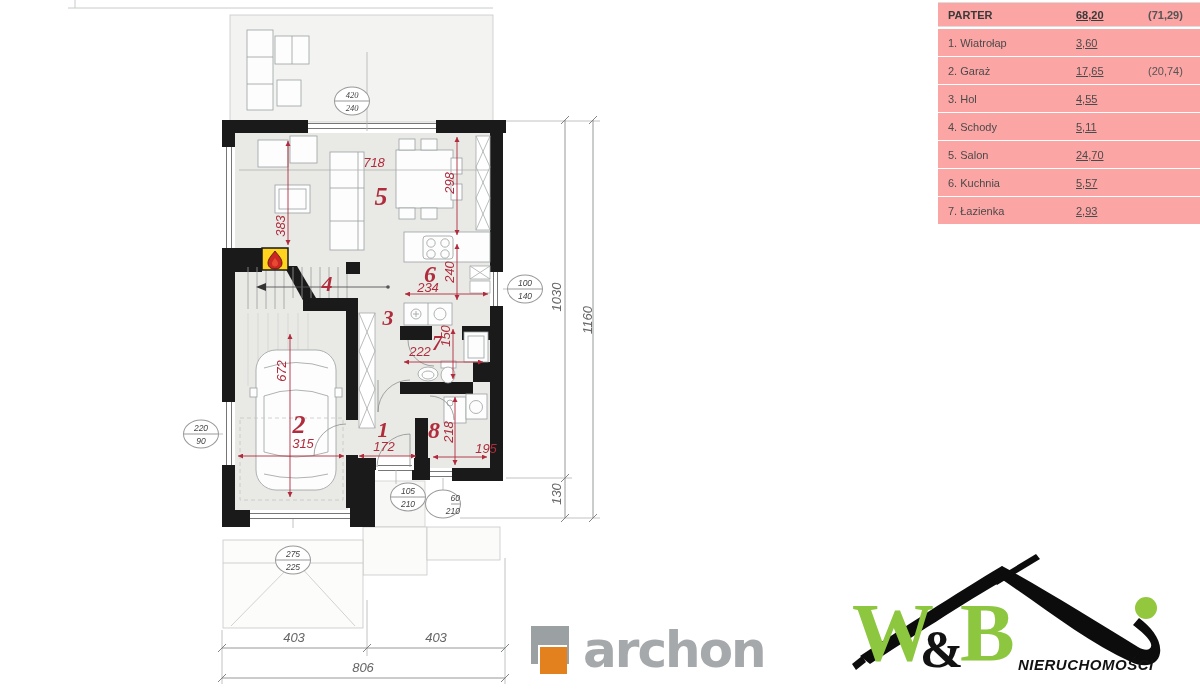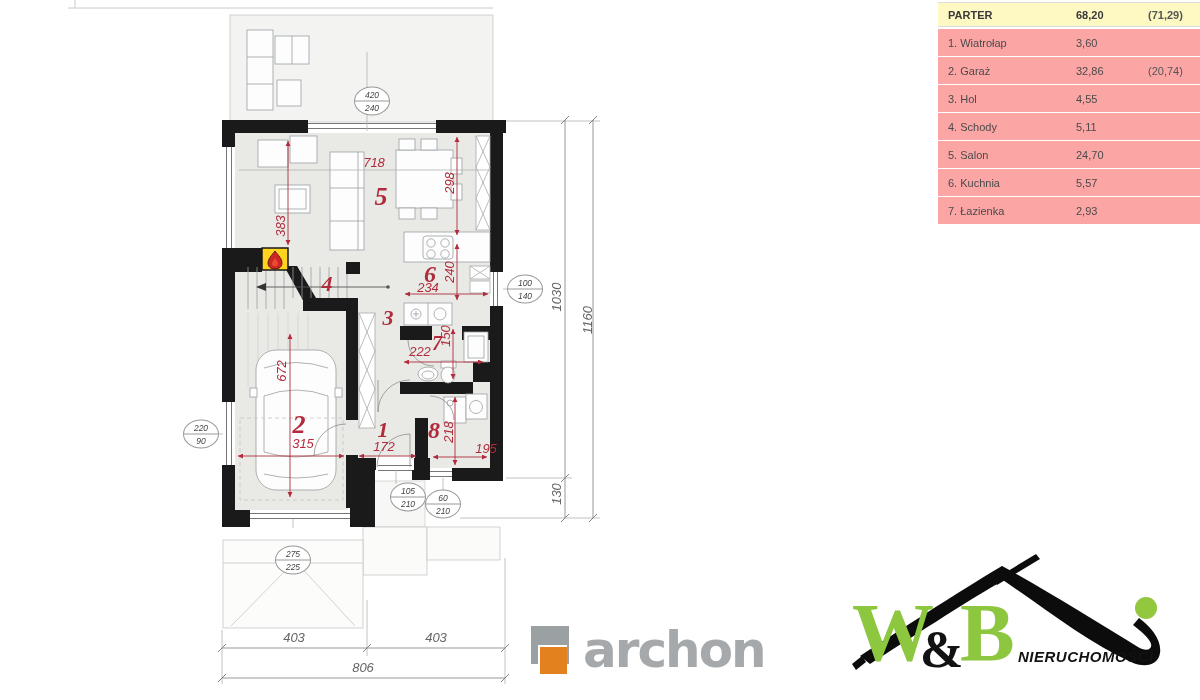--- a/index.html
+++ b/index.html
@@ -15,41 +15,41 @@
   .v{transform:translate(-50%,-50%) rotate(-90deg);}
   
   .badge{position:absolute;transform:translate(-50%,-50%);width:34px;height:27px;background:#fff;
     border:1px solid #999;border-radius:50%;display:flex;flex-direction:column;justify-content:center;
     font-size:8.5px;font-style:italic;color:#444;text-align:center;line-height:12px;}
   .badge .bt{border-bottom:1px solid #999;}
   
   .area-table{position:absolute;left:938px;top:2px;width:262px;font-size:11px;color:#4a4a4a;}
   .tr{height:27px;margin-bottom:1px;background:#fca5a5;display:grid;
     grid-template-columns:128px 72px 1fr;align-items:center;padding-left:10px;}
-  .tr.hd{background:#fef9c3;border-top:1px solid #ddd;border-bottom:1px solid #ddd;
+  .tr.hd{background:#fca5a5;border-top:1px solid #ddd;border-bottom:1px solid #ddd;
     font-weight:bold;color:#3a3a3a;height:23px;margin-bottom:2px;}
-  .tr .a2{font-weight:bold;}
+  .tr .a2{font-weight:bold;text-decoration:underline;}
   .tr.hd .a2,.tr.hd .a3{font-weight:bold;}
   .tr .a3{color:#555;font-weight:bold;}
   .tr:not(.hd) .a2{font-weight:normal;}
   .tr:not(.hd) .a3{font-weight:normal;}
   
   .archon{position:absolute;left:525px;top:620px;width:270px;height:62px;}
   .archon .sq-gray{position:absolute;left:6px;top:6px;width:38px;height:38px;background:#9ba0a3;}
   .archon .sq-orange{position:absolute;left:13px;top:25px;width:27px;height:27px;background:#e2811d;
     border-top:2px solid #fff;border-left:2px solid #fff;}
   .archon .word{position:absolute;left:58px;top:1px;font-family:"DejaVu Sans",sans-serif;
     font-weight:bold;font-size:50px;color:#a6a9ab;letter-spacing:-2px;}
   
   .wb{position:absolute;left:850px;top:552px;width:348px;height:148px;}
   .wb .let{position:absolute;font-family:"Liberation Serif",serif;font-weight:bold;line-height:1;}
   .wb .w{left:2px;top:40px;font-size:82px;color:#8dc63f;}
   .wb .amp{left:70px;top:72px;font-size:52px;color:#121212;}
   .wb .b{left:110px;top:40px;font-size:82px;color:#8dc63f;}
-  .wb .sub{position:absolute;left:168px;top:96px;font-size:15px;font-weight:bold;font-style:italic;
+  .wb .sub{position:absolute;left:168px;top:104px;font-size:15px;font-weight:bold;font-style:italic;
     color:#121212;letter-spacing:0.5px;}
 </style>
 </head>
 <body>
 
 <div class="stage">
 
   <div class="plan">
     <svg width="940" height="700" viewBox="0 0 940 700">
       <defs>
@@ -320,37 +320,37 @@
     <div class="lbl rd v" style="left:448px;top:432px;">218</div>
     <div class="lbl rd" style="left:466px;top:448px;margin-left:20px;">195</div>
 
     <div class="lbl gd v" style="left:556px;top:297px;">1030</div>
     <div class="lbl gd v" style="left:587px;top:320px;">1160</div>
     <div class="lbl gd v" style="left:556px;top:494px;">130</div>
     <div class="lbl gd" style="left:294px;top:637px;">403</div>
     <div class="lbl gd" style="left:436px;top:637px;">403</div>
     <div class="lbl gd" style="left:363px;top:667px;">806</div>
 
-    <div class="badge" style="left:372px;top:101px;">
+    <div class="badge" style="left:352px;top:101px;font-family:Liberation Serif, serif;">
       <div class="bt">420</div>
       <div class="bb">240</div>
     </div>
     <div class="badge" style="left:525px;top:289px;">
       <div class="bt">100</div>
       <div class="bb">140</div>
     </div>
     <div class="badge" style="left:201px;top:434px;">
       <div class="bt">220</div>
       <div class="bb">90</div>
     </div>
     <div class="badge" style="left:408px;top:497px;">
       <div class="bt">105</div>
       <div class="bb">210</div>
     </div>
-    <div class="badge" style="left:443px;top:504px;">
+    <div class="badge" style="left:443px;top:504px;align-items:flex-end;">
       <div class="bt">60</div>
       <div class="bb">210</div>
     </div>
     <div class="badge" style="left:293px;top:532px;margin-top:28px;">
       <div class="bt">275</div>
       <div class="bb">225</div>
     </div>
   </div>
 
   <div class="area-table">
@@ -359,21 +359,21 @@
       <span class="a2">68,20</span>
       <span class="a3">(71,29)</span>
     </div>
     <div class="tr">
       <span>1. Wiatrołap</span>
       <span class="a2">3,60</span>
       <span class="a3"></span>
     </div>
     <div class="tr">
       <span>2. Garaż</span>
-      <span class="a2">32,86</span>
+      <span class="a2">17,65</span>
       <span class="a3">(20,74)</span>
     </div>
     <div class="tr">
       <span>3. Hol</span>
       <span class="a2">4,55</span>
       <span class="a3"></span>
     </div>
     <div class="tr">
       <span>4. Schody</span>
       <span class="a2">5,11</span>

